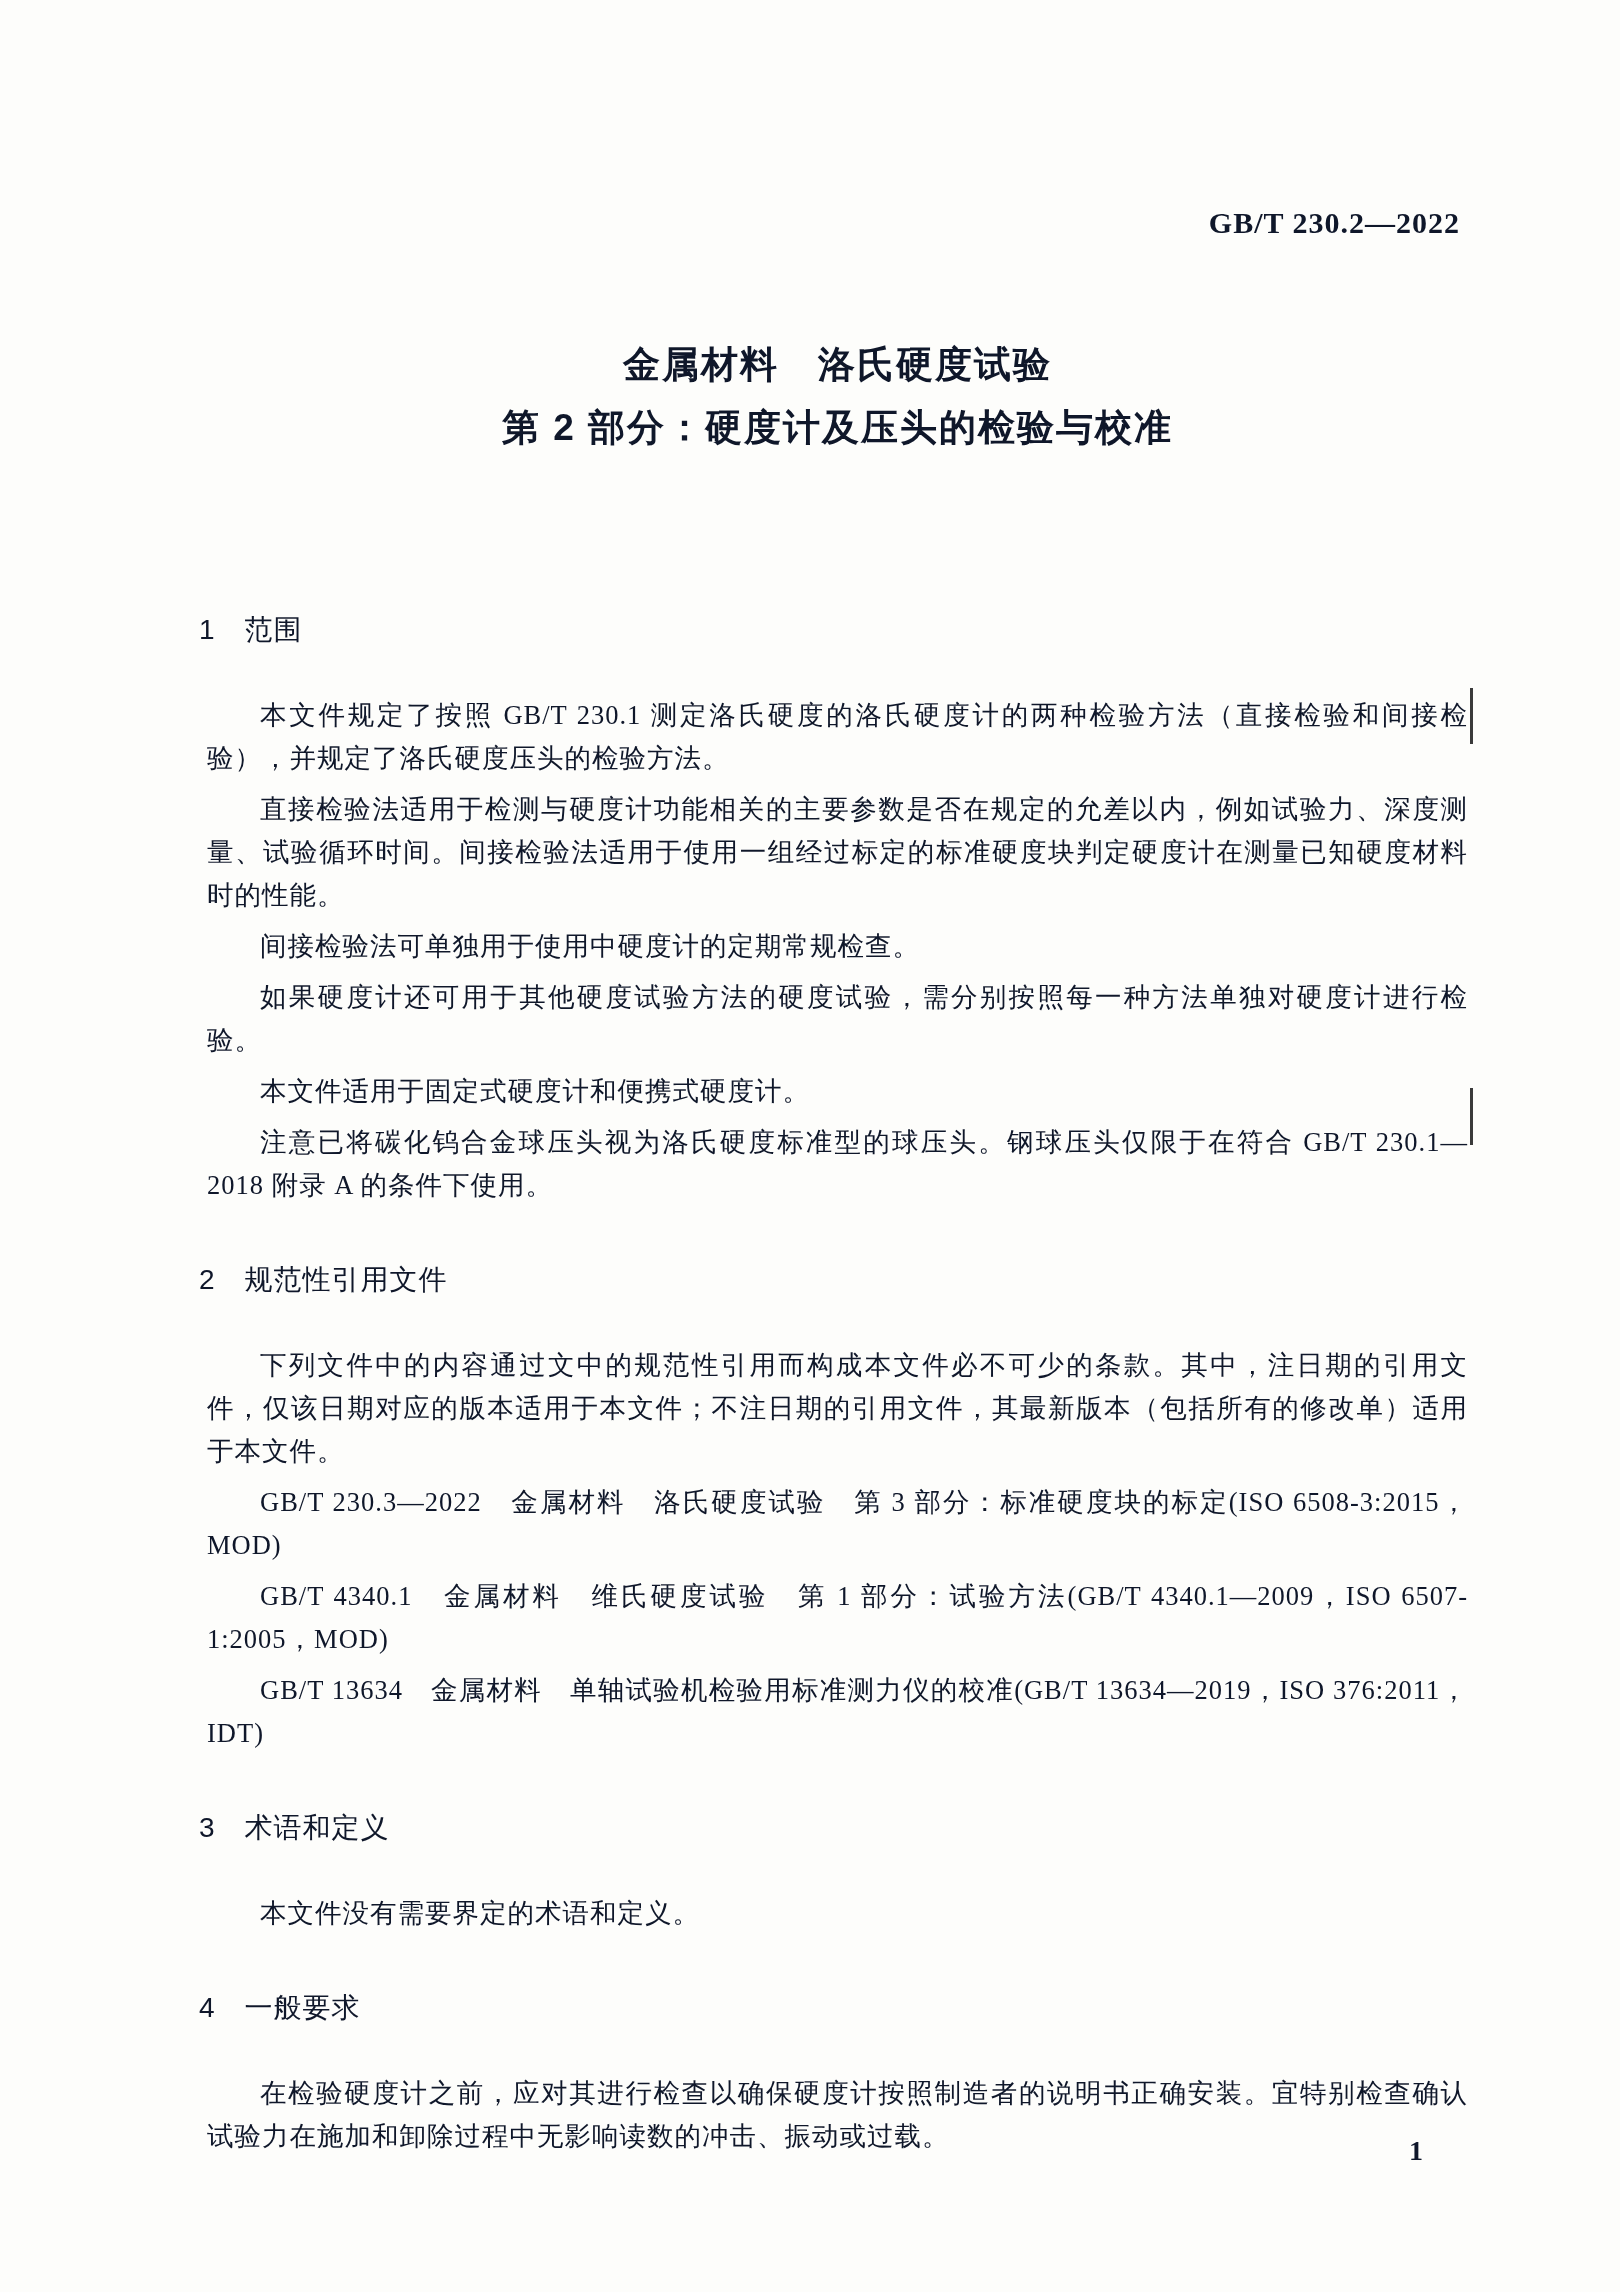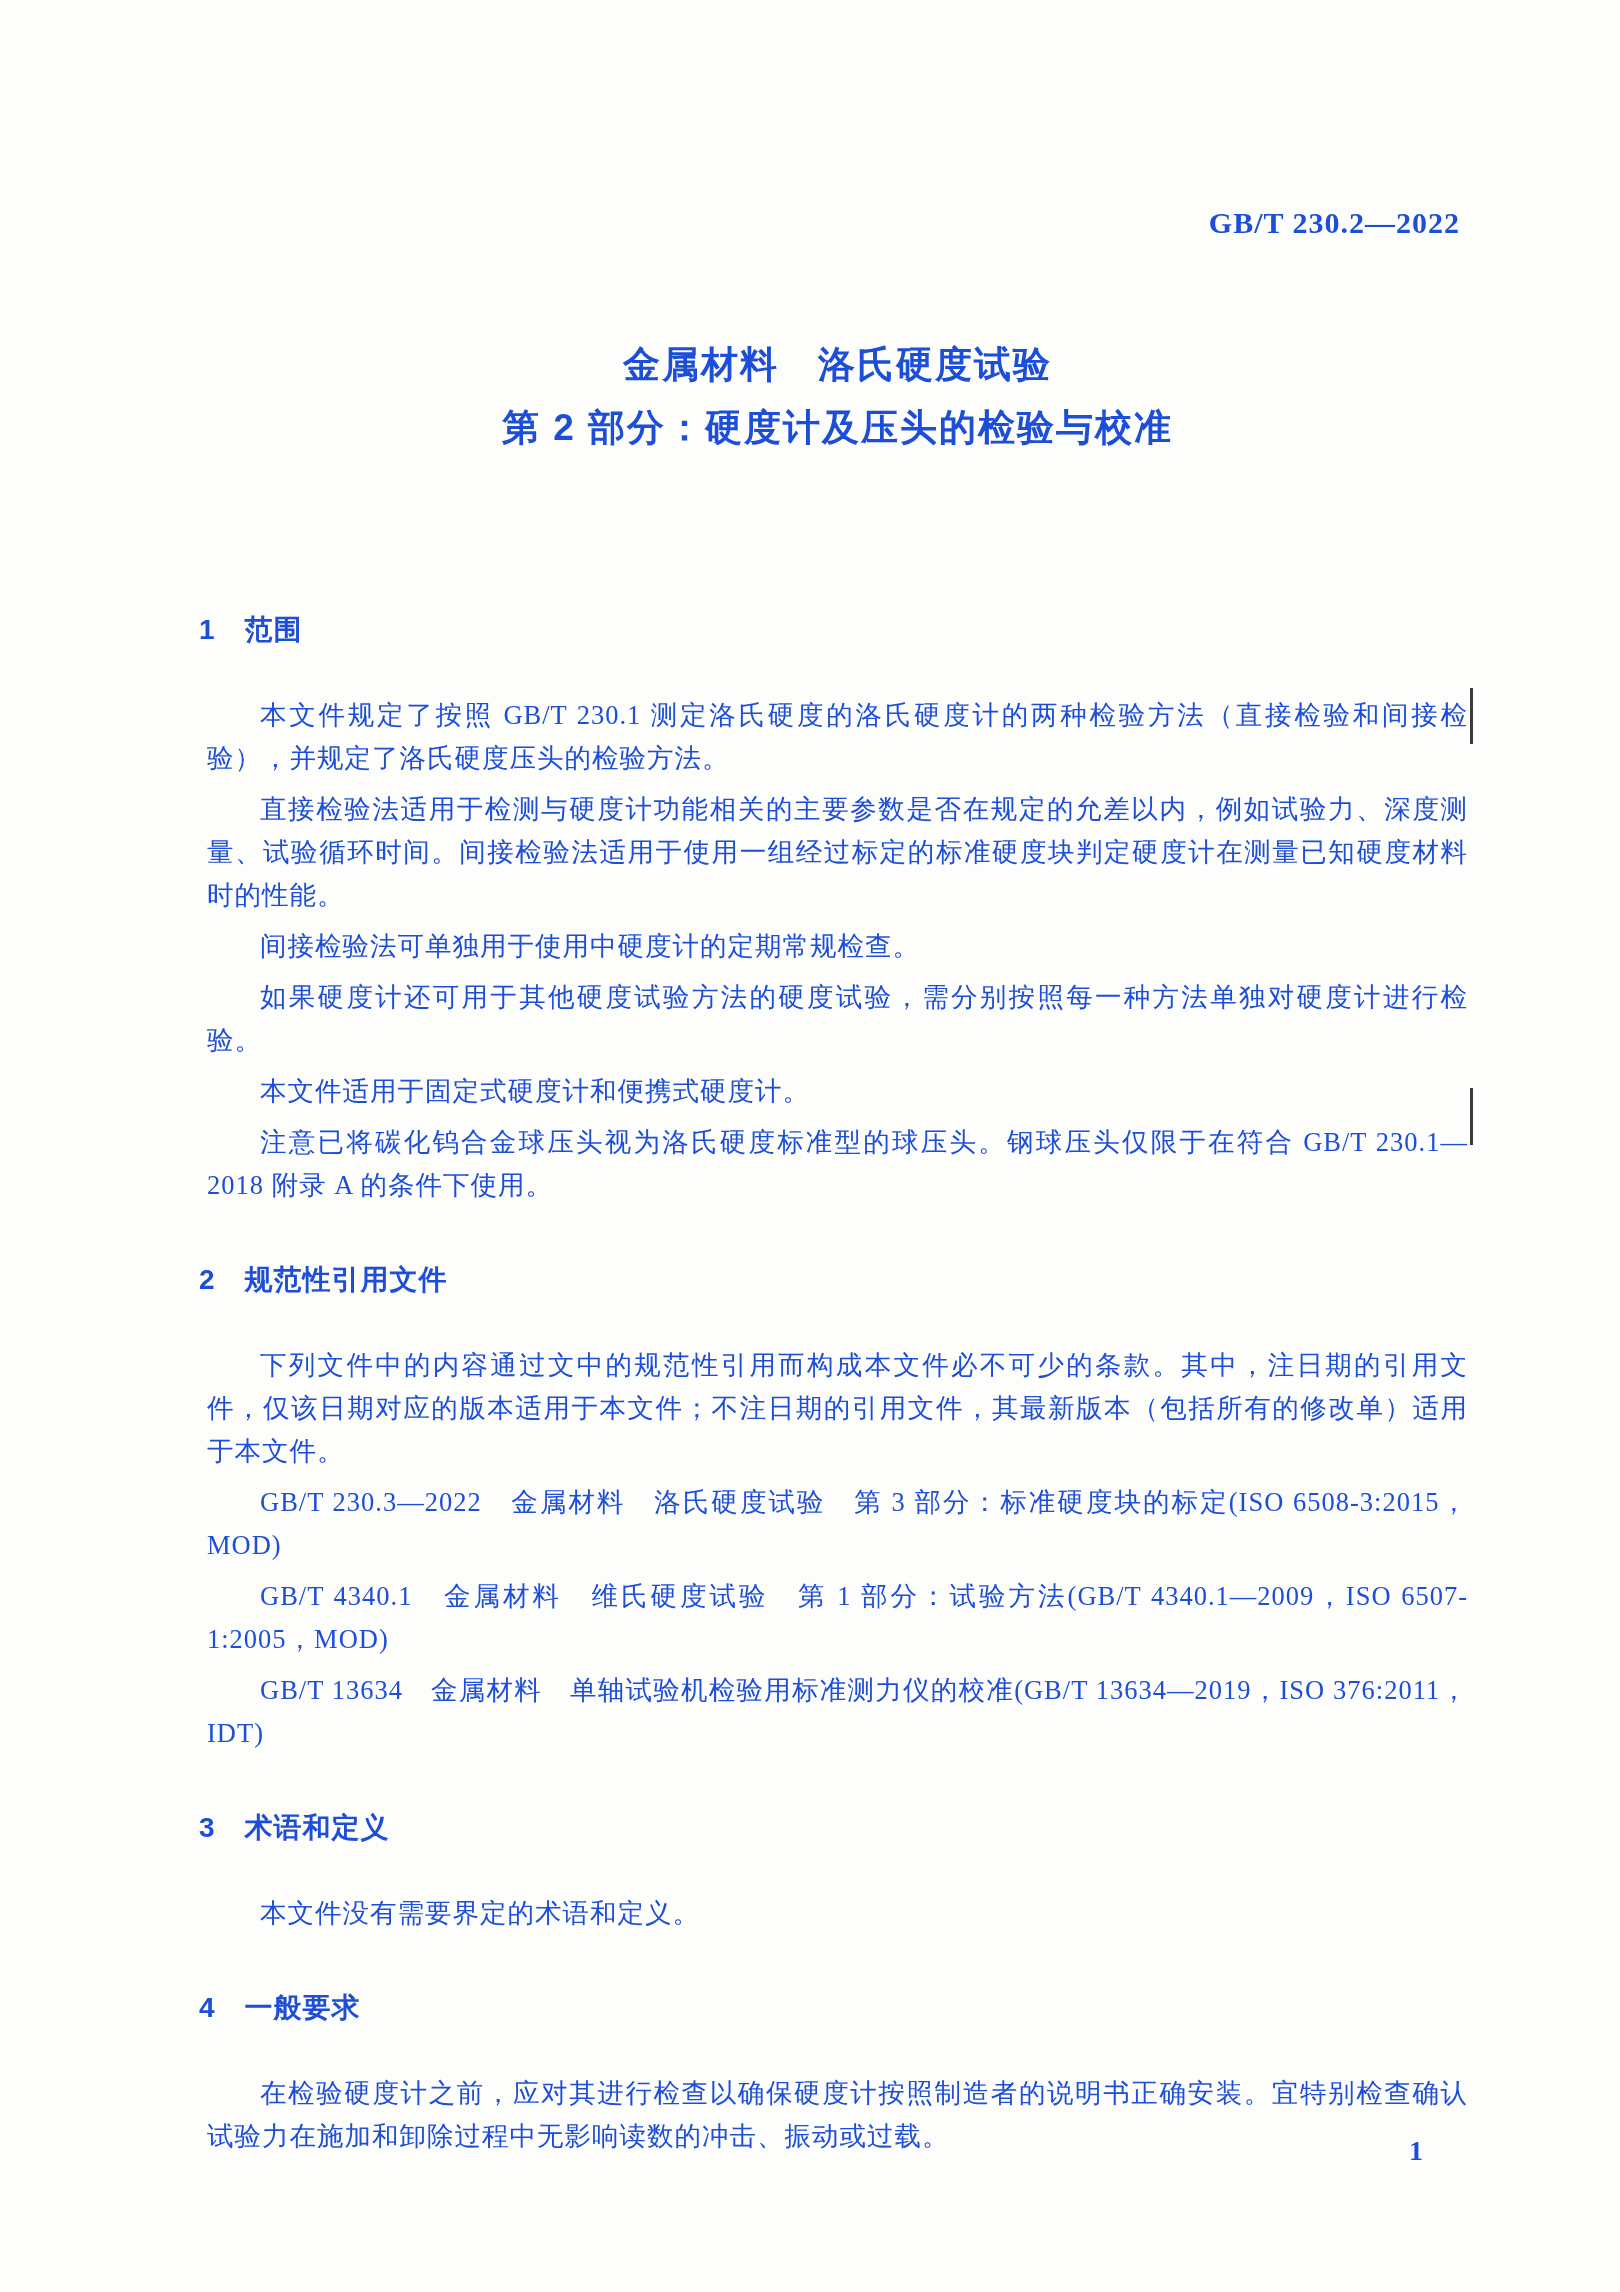--- a/index.html
+++ b/index.html
@@ -4,21 +4,21 @@
 <style>
   html, body { margin: 0; padding: 0; }
   body { background: #e8e8e8; }
   .page {
     position: relative;
     width: 1620px;
     height: 2293px;
     margin: 0 auto;
     background: #fdfdfb;
     overflow: hidden;
-    color: #1d4ed8;
+    color: #0f172a;
   }
   .doc-number {
     position: absolute;
     top: 206px;
     right: 160px;
     font-family: "Liberation Serif", "DejaVu Serif", serif;
     font-weight: bold;
     font-size: 30px;
     letter-spacing: 1px;
     white-space: nowrap;
@@ -41,21 +41,21 @@
     left: 199px;
     width: 1277px;
     font-family: "Liberation Serif", "DejaVu Serif", serif;
     font-size: 26.5px;
     line-height: 43px;
     letter-spacing: 1px;
     text-align: justify;
   }
   .section-heading {
     font-family: "Liberation Sans", "DejaVu Sans", sans-serif;
-    font-weight: bold;
+    font-weight: normal;
     font-size: 28px;
     line-height: 43px;
     margin: 51px 0 43px 0;
     text-align: left;
     letter-spacing: 1px;
   }
   .section-heading.first { margin-top: 0; }
   .section-heading .h-num { display: inline-block; margin-right: 29px; }
   .body-p { margin: 8px; text-indent: 53px; }
   .change-bar {

